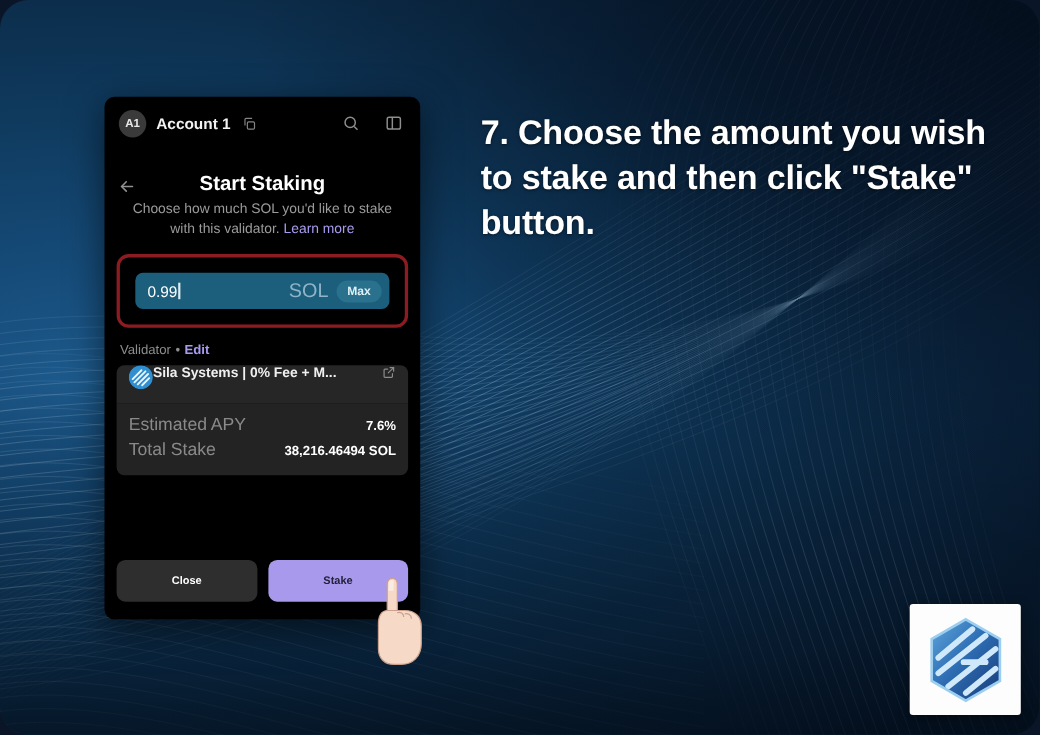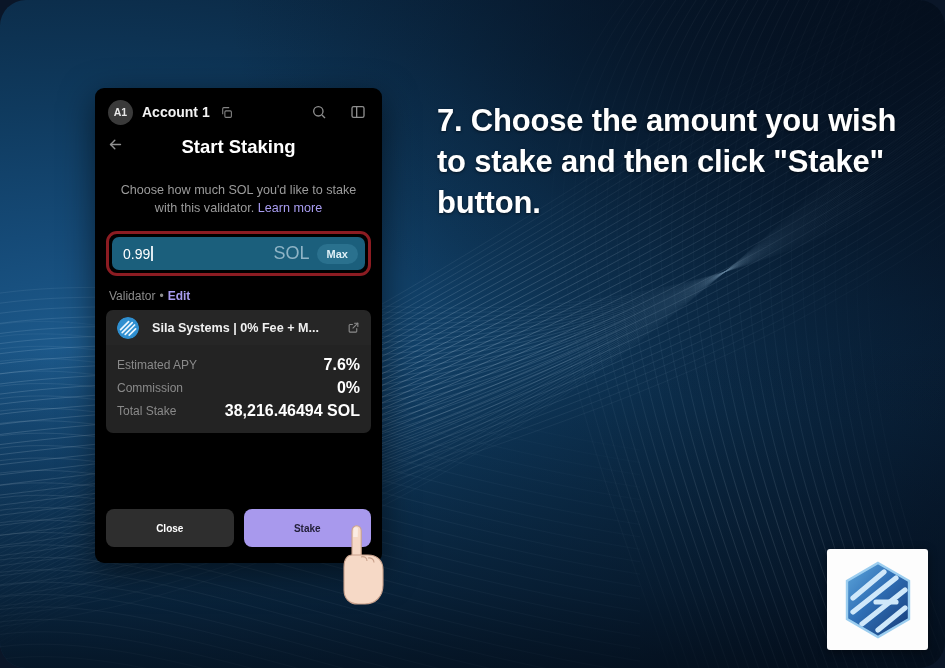--- a/index.html
+++ b/index.html
@@ -55,38 +55,38 @@
     font-size:10.5px; font-weight:bold;
     display:flex; align-items:center; justify-content:center;
     flex:0 0 auto;
   }
   .acct-name { color:#f2f2f2; font-size:14px; font-weight:bold; }
   .copy-ic { margin-left:1px; opacity:.62; display:flex; }
   .hdr-spacer { flex:1; }
   .hdr-ic { opacity:.66; display:flex; margin-left:14px; }
 
   .p-titlerow {
-    height:42px; display:flex; align-items:flex-start; padding:0 12px; position:relative;
+    height:42px; display:flex; align-items:flex-end; padding:0 12px; position:relative;
     flex:0 0 auto;
   }
   .back-ic { opacity:.7; display:flex; }
   .p-title {
     position:absolute; left:0; right:0; text-align:center;
     color:#ffffff; font-size:18.5px; font-weight:bold; pointer-events:none;
   }
   .p-sub {
     color:#9b9b9b; font-size:12.6px; line-height:17.5px;
     text-align:center; padding:4px 22px 0; flex:0 0 auto;
   }
   .p-sub a { color:#a89cf0; text-decoration:none; }
 
   
   .input-wrap {
     margin:14px 11px 0; position:relative; flex:0 0 auto;
-    border:3px solid #8c1c22; border-radius:11px; padding:3px;
+    border:3px solid #8c1c22; border-radius:11px; padding:14px;
   }
   .input-row {
     height:33px; background:#1b5f7c; border-radius:7px;
     display:flex; align-items:center; padding:0 7px 0 11px; gap:7px;
   }
   .amt { color:#ffffff; font-size:14px; flex:1; display:flex; align-items:center; }
   .caret {
     display:inline-block; width:1.4px; height:15px; background:#dfeaf0; margin-left:1px;
   }
   .unit { color:#8fb4c6; font-size:18px; }
@@ -97,37 +97,37 @@
 
   .val-label {
     color:#8d8d8d; font-size:12px; padding:13px 14px 7px; flex:0 0 auto;
   }
   .val-label .dot { margin:0 4px; }
   .val-label a { color:#a89cf0; text-decoration:none; font-weight:bold; }
 
   .val-card { margin:0 11px; flex:0 0 auto; }
   .val-row {
     background:#262626; border-radius:7px 7px 0 0;
-    height:35px; display:flex; align-items:center; padding:0 11px; gap:13px;
+    height:35px; display:flex; align-items:flex-start; padding:0 11px; gap:0;
   }
   .val-ic {
     width:22px; height:22px; border-radius:50%; flex:0 0 auto; overflow:hidden;
   }
   .val-name {
     color:#f0f0f0; font-size:12.6px; font-weight:bold;
     white-space:nowrap; overflow:hidden; flex:1;
   }
   .ext-ic { opacity:.6; display:flex; flex:0 0 auto; }
 
   .stats { background:#232323; border-radius:0 0 7px 7px; padding:8px 11px 11px; }
   .stat {
     display:flex; justify-content:space-between; align-items:center; height:23px;
   }
-  .stat .k { color:#8a8a8a; font-size:12px; }
-  .stat .v { color:#ffffff; font-size:16px; font-weight:bold; }
+  .stat .k { color:#8a8a8a; font-size:16px; }
+  .stat .v { color:#ffffff; font-size:12px; font-weight:bold; }
 
   .p-spacer { flex:1; }
 
   .p-footer {
     display:flex; gap:10px; padding:0 11px 16px; flex:0 0 auto;
   }
   .btn {
     flex:1; height:38px; border-radius:8px; border:none;
     font-size:10px; font-weight:bold; cursor:pointer;
   }
@@ -383,24 +383,20 @@
             <path d="M18 14v5a1.5 1.5 0 0 1-1.5 1.5h-11A1.5 1.5 0 0 1 4 19V8a1.5 1.5 0 0 1 1.5-1.5H10"></path>
           </svg>
         </span>
       </div>
       <div class="stats">
         <div class="stat">
           <span class="k">Estimated APY</span>
           <span class="v">7.6%</span>
         </div>
         <div class="stat">
-          <span class="k">Commission</span>
-          <span class="v">0%</span>
-        </div>
-        <div class="stat">
           <span class="k">Total Stake</span>
           <span class="v">38,216.46494 SOL</span>
         </div>
       </div>
     </div>
 
     <div class="p-spacer"></div>
 
     <div class="p-footer">
       <button class="btn btn-close">Close</button>

